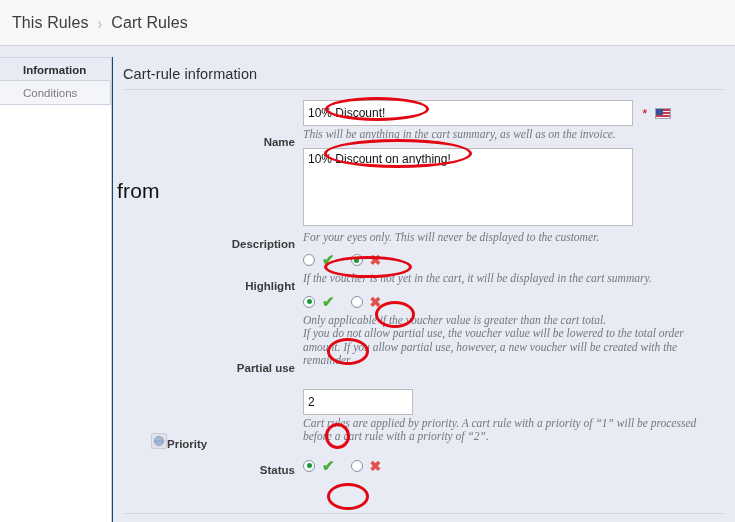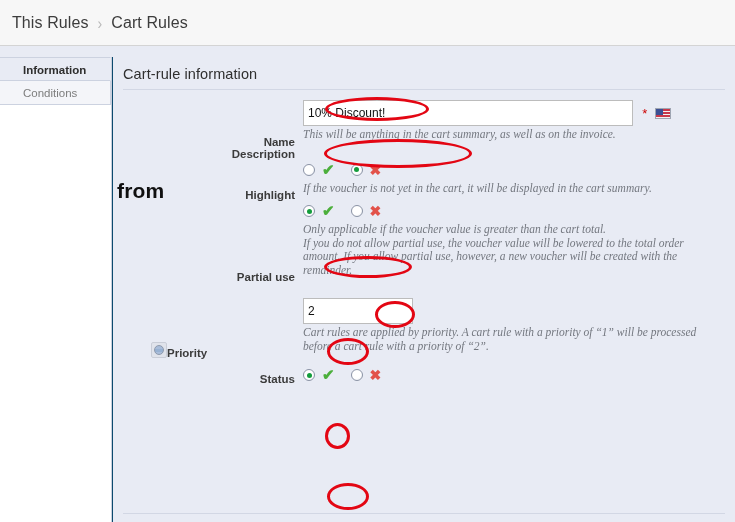--- a/index.html
+++ b/index.html
@@ -257,21 +257,21 @@
     left: 10px; right: 10px;
     top: 456px;
     border-top: 1px solid #d2d7e4;
   }
 
   
   .watermark {
     position: absolute;
     left: 117px; top: 178px;
     font-size: 21px;
-    font-weight: bold;
+    font-weight: normal;
     color: #101010;
     line-height: 26px;
     letter-spacing: .2px;
     pointer-events: none;
   }
 
   
   .annot {
     position: absolute;
     border: 3px solid #e30613;
@@ -313,20 +313,22 @@
         <input class="inp inp-name" value="10% Discount!" style="">
         <span class="req-star">*</span>
         <span class="flag"></span>
         <div class="hint">This will be anything in the cart summary, as well as on the invoice.</div>
       </div>
     </div>
 
     <div class="row">
       <div class="lbl">Description</div>
       <div class="field">
+        <textarea class="inp inp-desc" style="">10% Discount on anything!</textarea>
+        <div class="hint">For your eyes only. This will never be displayed to the customer.</div>
       </div>
     </div>
 
 
     <div class="row">
       <div class="lbl">Highlight</div>
       <div class="field">
         <div class="radios">
           <span class="radio-opt">
             <span class="rd"></span>

